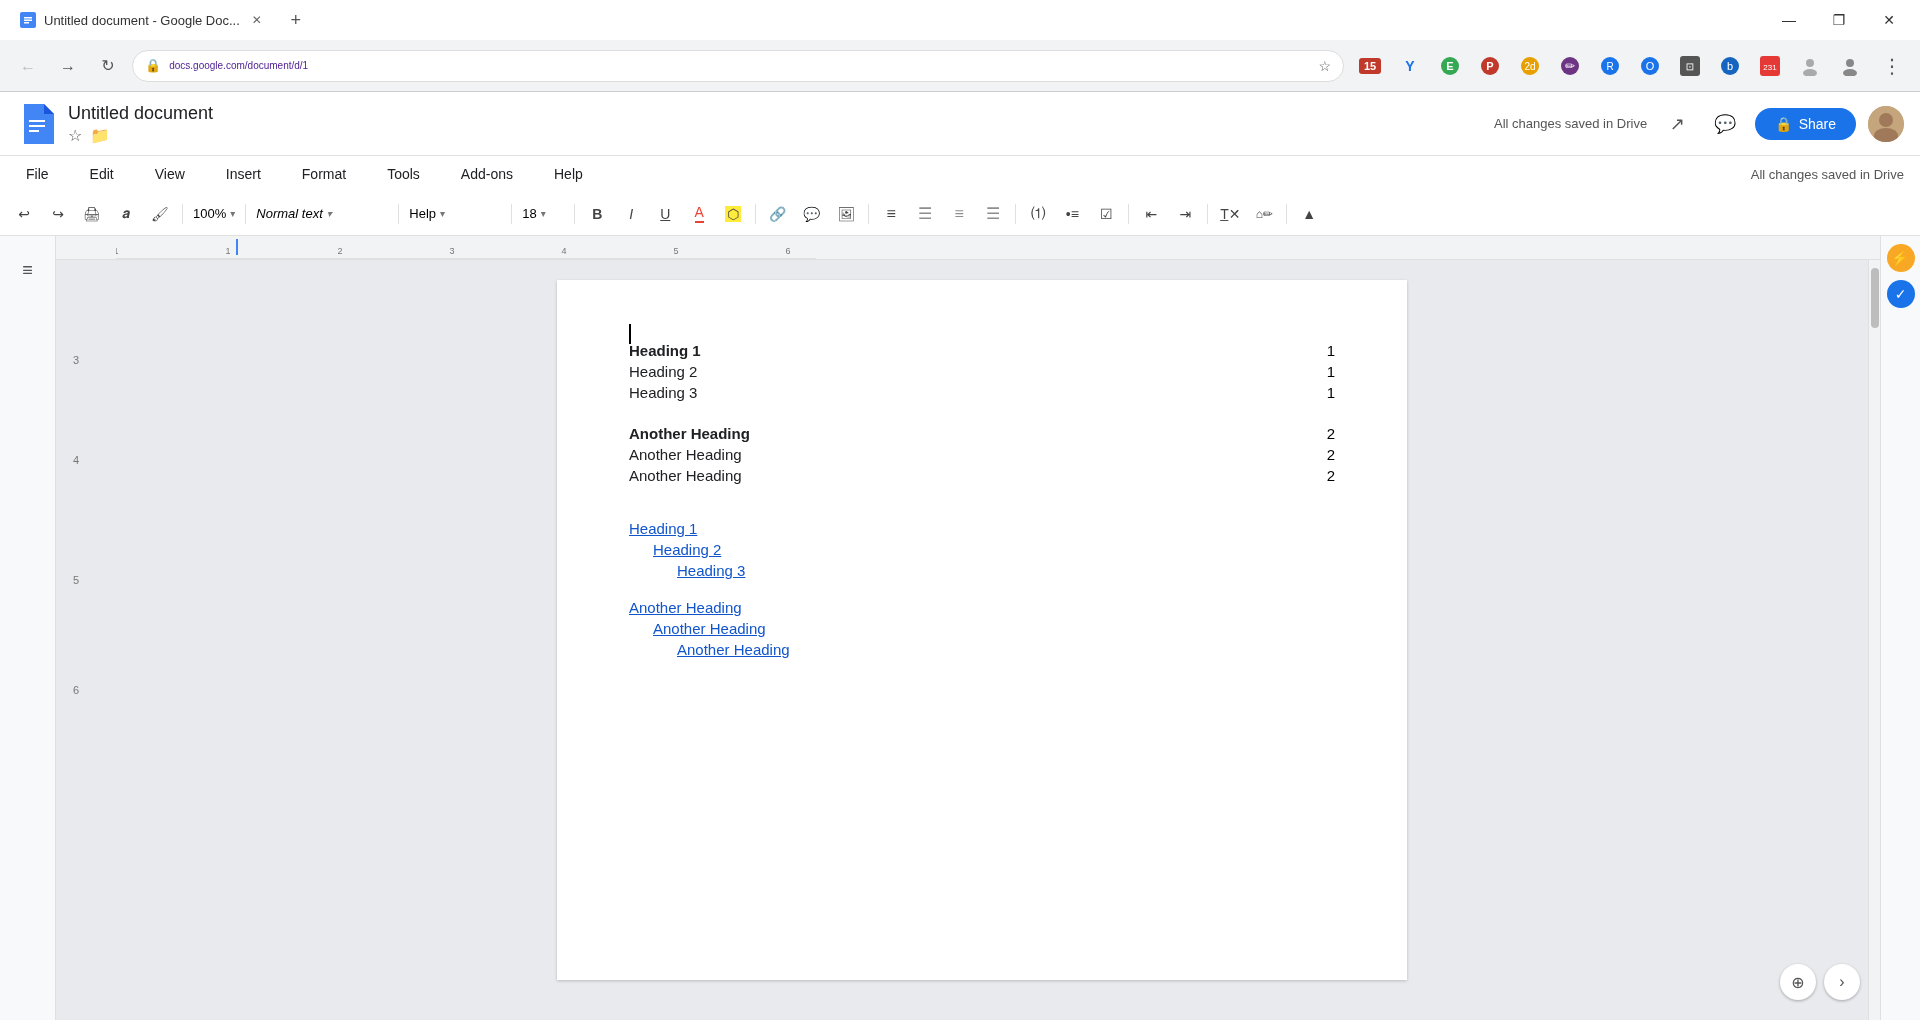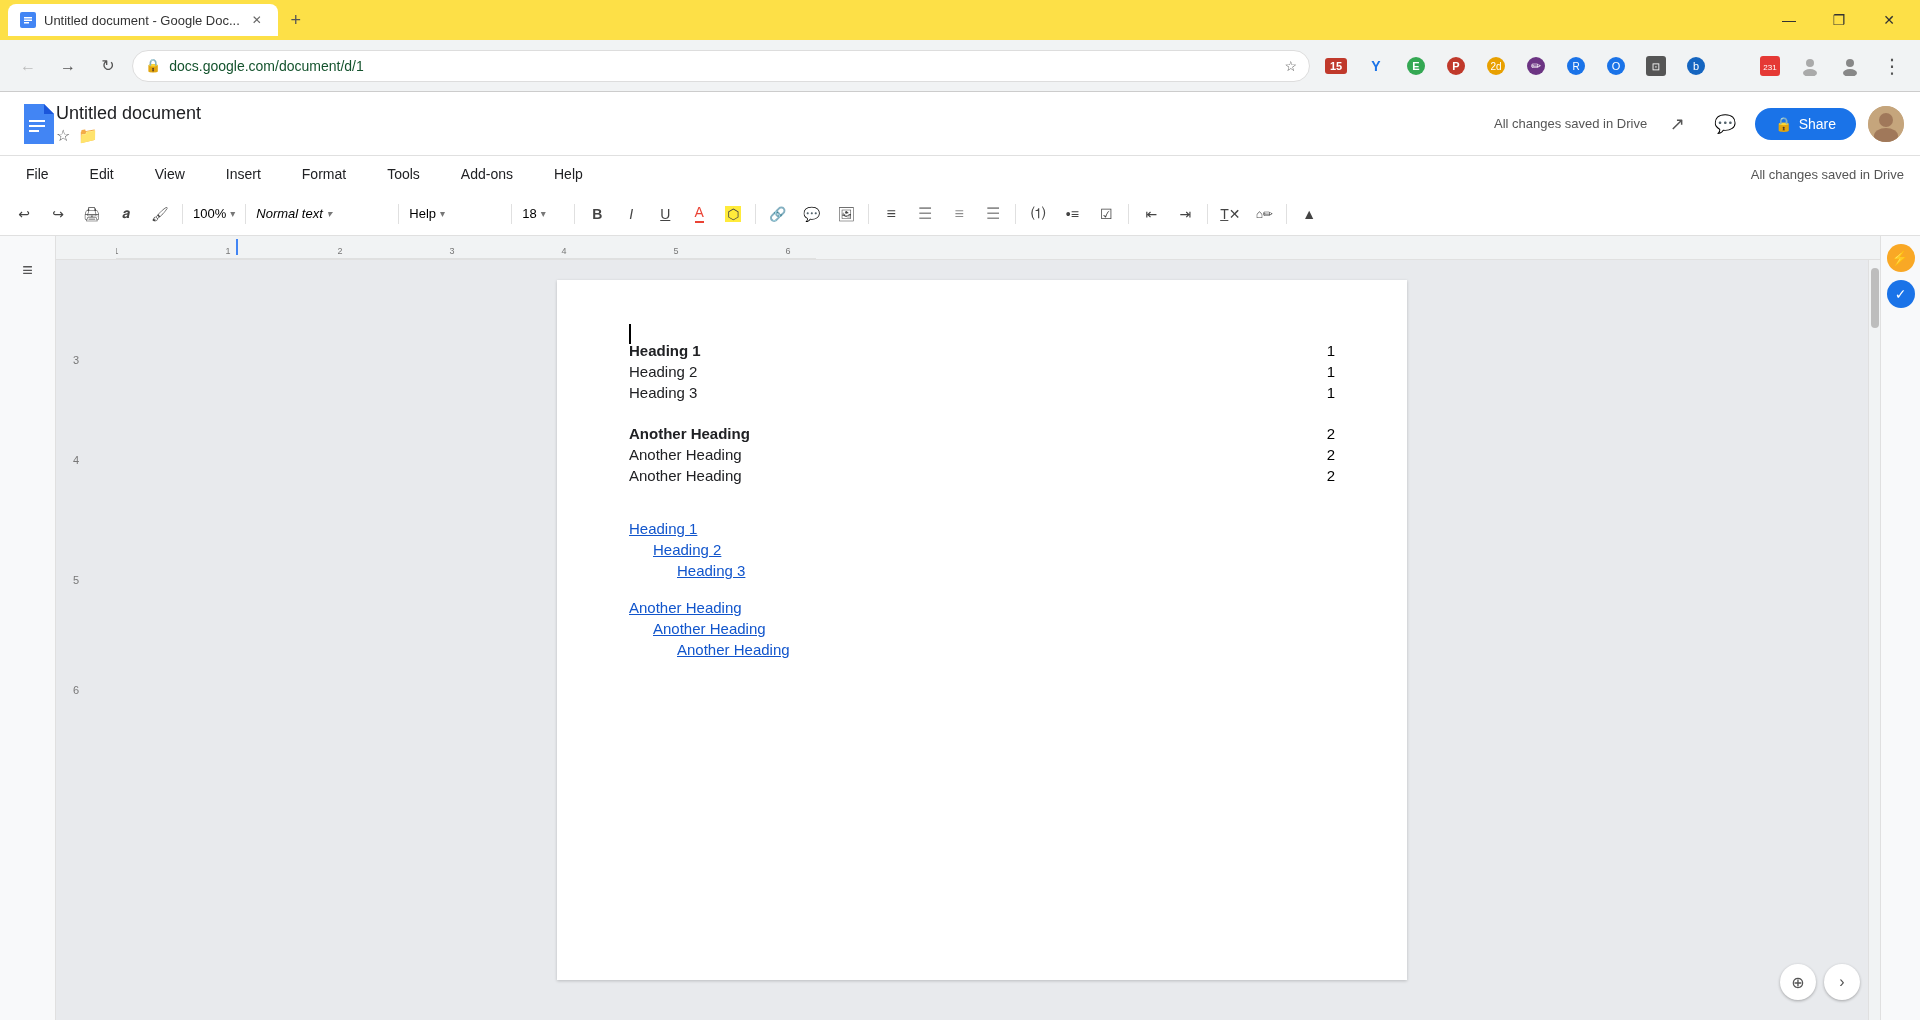--- a/index.html
+++ b/index.html
@@ -1,45 +1,45 @@
 <!DOCTYPE html>
 <html><head>
   <meta charset="utf-8">
   <style>
     * { margin: 0; padding: 0; box-sizing: border-box; }
     body { font-family: Arial, sans-serif; background: #f8f9fa; width: 1920px; height: 1020px; overflow: hidden; }
 
     
     .browser-chrome { background: #dee1e6; width: 100%; }
-    .browser-titlebar { height: 40px; display: flex; align-items: center; padding: 0 8px; background: #fde047; }
+    .browser-titlebar { height: 40px; display: flex; align-items: center; padding: 0 8px; background: #ffffff; }
     .browser-tab { display: flex; align-items: center; background: white; border-radius: 8px 8px 0 0; padding: 0 12px; height: 32px; min-width: 220px; gap: 8px; font-size: 13px; color: #333; }
     .browser-tab .favicon { width: 16px; height: 16px; background: #4285f4; border-radius: 2px; flex-shrink: 0; display: flex; align-items: center; justify-content: center; }
     .browser-tab .tab-title { flex: 1; overflow: hidden; text-overflow: ellipsis; white-space: nowrap; }
     .browser-tab .close-tab { width: 18px; height: 18px; border-radius: 50%; display: flex; align-items: center; justify-content: center; cursor: pointer; font-size: 12px; color: #666; }
     .new-tab-btn { width: 28px; height: 28px; border-radius: 50%; display: flex; align-items: center; justify-content: center; cursor: pointer; font-size: 18px; color: #555; margin-left: 4px; }
     .window-controls { margin-left: auto; display: flex; gap: 4px; }
     .win-btn { width: 46px; height: 32px; display: flex; align-items: center; justify-content: center; cursor: pointer; font-size: 14px; color: #333; }
 
     
     .browser-addressbar { height: 52px; background: #f1f3f4; display: flex; align-items: center; padding: 0 12px; gap: 8px; border-bottom: 1px solid #ccc; }
     .nav-btn { width: 32px; height: 32px; border-radius: 50%; display: flex; align-items: center; justify-content: center; cursor: pointer; color: #555; font-size: 16px; }
     .nav-btn.disabled { color: #bbb; cursor: default; }
     .address-bar { flex: 1; height: 32px; background: white; border-radius: 16px; display: flex; align-items: center; padding: 0 12px; gap: 8px; border: 1px solid #ddd; }
     .address-bar .lock-icon { color: #555; font-size: 13px; }
-    .address-url { flex: 1; font-size: 14px; color: #14532d; overflow: hidden; text-overflow: ellipsis; white-space: nowrap; }
+    .address-url { flex: 1; font-size: 10px; color: #4c1d95; overflow: hidden; text-overflow: ellipsis; white-space: nowrap; }
     .address-star { color: #555; font-size: 14px; cursor: pointer; }
     .extensions { display: flex; align-items: center; gap: 12px; margin-left: 4px; }
     .ext-icon { width: 28px; height: 28px; border-radius: 4px; display: flex; align-items: center; justify-content: center; cursor: pointer; font-size: 14px; position: relative; }
     .menu-btn { width: 32px; height: 32px; display: flex; align-items: center; justify-content: center; cursor: pointer; color: #555; font-size: 20px; }
 
     
     .docs-app { background: white; width: 100%; height: calc(1020px - 92px); display: flex; flex-direction: column; }
 
     
-    .docs-header { height: 64px; display: flex; align-items: center; padding: 8px 16px; gap: 0; border-bottom: 1px solid #e0e0e0; background: white; }
+    .docs-header { height: 64px; display: flex; align-items: center; padding: 8px 16px; gap: 12px; border-bottom: 1px solid #e0e0e0; background: white; }
     .docs-icon { width: 40px; height: 40px; flex-shrink: 0; }
     .docs-icon svg { width: 40px; height: 40px; }
     .docs-title-area { display: flex; flex-direction: column; gap: 2px; }
     .docs-title { font-size: 18px; color: #202124; font-weight: 400; }
     .docs-title-icons { display: flex; gap: 8px; align-items: center; }
     .title-icon { color: #555; cursor: pointer; font-size: 16px; }
     .header-right { margin-left: auto; display: flex; align-items: center; gap: 12px; }
     .status-text { font-size: 13px; color: #555; }
     .header-icon-btn { width: 36px; height: 36px; border-radius: 50%; display: flex; align-items: center; justify-content: center; cursor: pointer; color: #555; font-size: 18px; }
     .share-btn { background: #1a73e8; color: white; border-radius: 20px; padding: 8px 20px; font-size: 14px; font-weight: 500; cursor: pointer; display: flex; align-items: center; gap: 6px; }
@@ -171,21 +171,21 @@
             <rect width="20" height="20" rx="3" fill="#555"></rect>
             <text x="10" y="14" text-anchor="middle" fill="white" font-size="10">⊡</text>
           </svg>
       </div>
       <div class="ext-icon">
         <svg width="20" height="20" viewBox="0 0 20 20">
             <circle cx="10" cy="10" r="9" fill="#1565c0"></circle>
             <text x="10" y="14" text-anchor="middle" fill="white" font-size="11">b</text>
           </svg>
       </div>
-      <div class="ext-icon" style="position:relative;margin-left:34px;">
+      <div class="ext-icon" style="position:relative;">
         <svg width="20" height="20" viewBox="0 0 20 20">
             <rect width="20" height="20" rx="3" fill="#e53935"></rect>
             <text x="10" y="14" text-anchor="middle" fill="white" font-size="8">231</text>
           </svg>
       </div>
       <div class="ext-icon">
         <svg width="20" height="20" viewBox="0 0 20 20">
             <circle cx="10" cy="7" r="4" fill="#aaa"></circle>
             <ellipse cx="10" cy="17" rx="7" ry="4" fill="#aaa"></ellipse>
           </svg>

